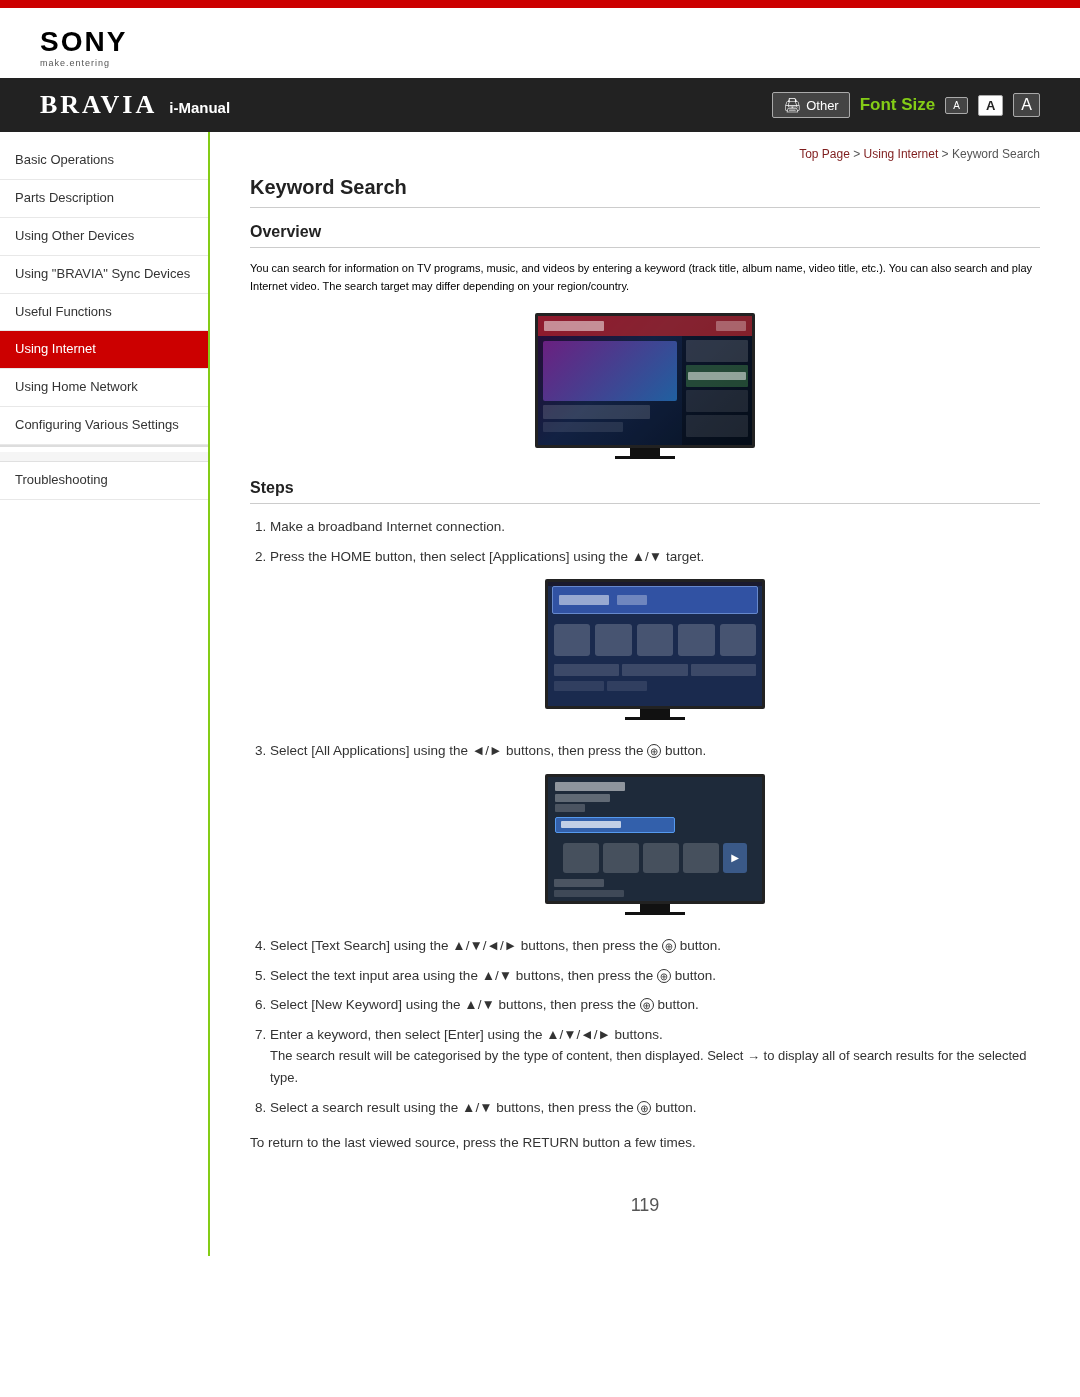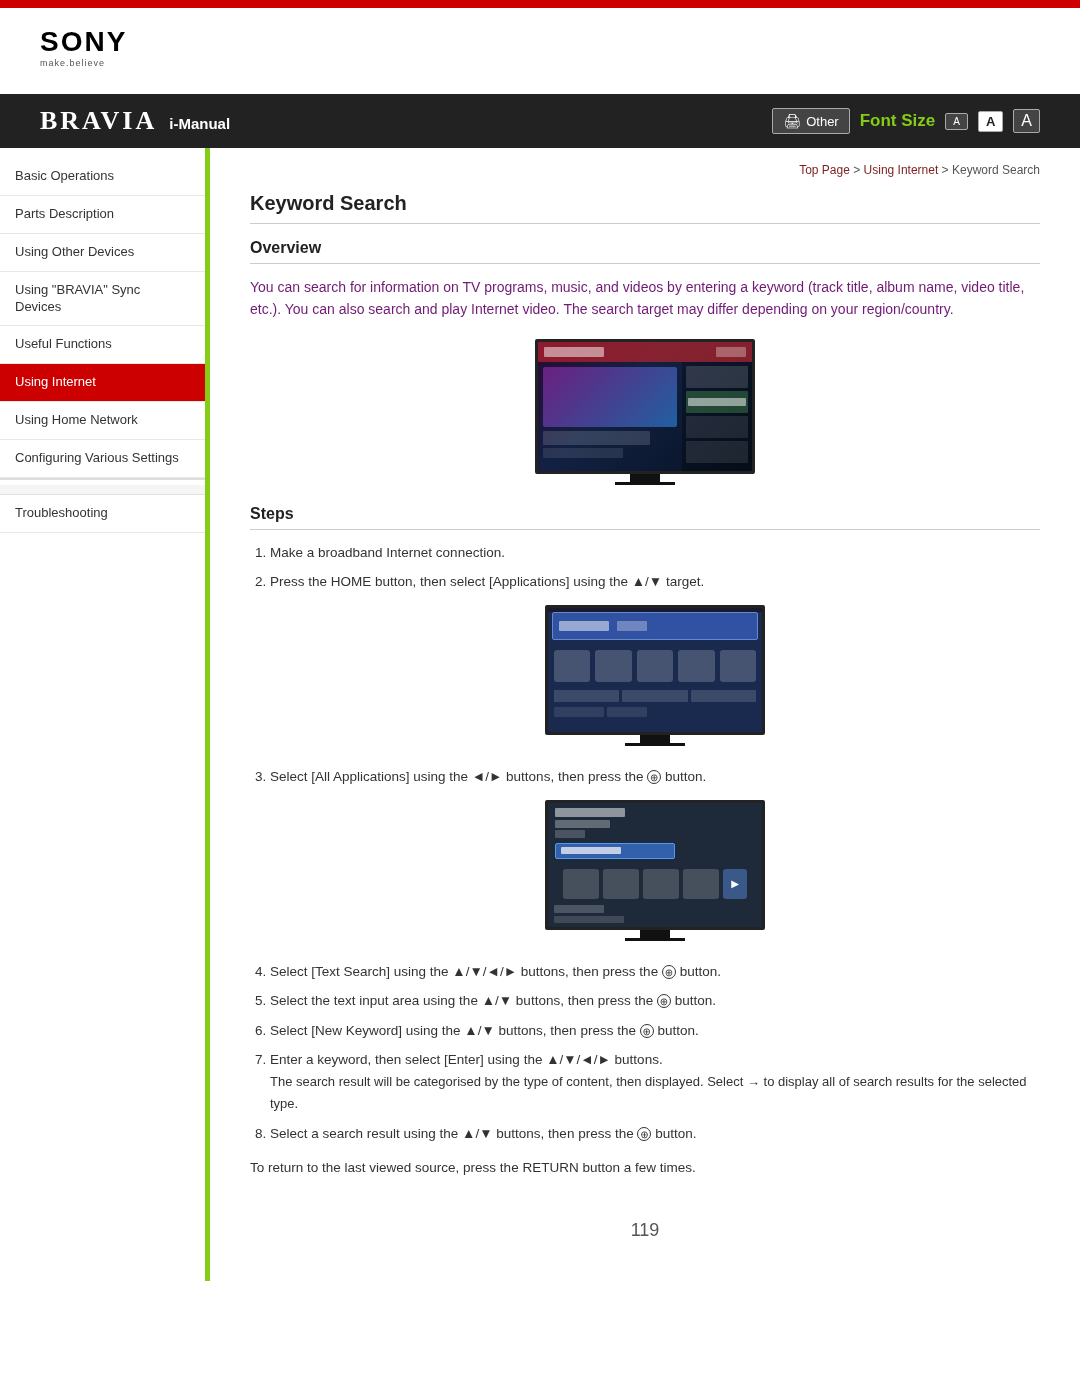--- a/index.html
+++ b/index.html
@@ -1,58 +1,58 @@
 <!DOCTYPE html>
 <html><head>
   <meta charset="utf-8">
   <style>
     * { box-sizing: border-box; margin: 0; padding: 0; }
     body { font-family: Arial, Helvetica, sans-serif; font-size: 14px; color: #333; background: #fff; width: 1080px; }
 
     
     .top-bar { background: #c00; height: 8px; }
-    .logo-bar { padding: 18px 40px 26px 40px; }
+    .logo-bar { padding: 18px 40px 10px 40px; }
     .sony-logo { font-size: 28px; font-weight: 900; letter-spacing: 2px; color: #000; }
     .sony-tagline { font-size: 9px; color: #555; letter-spacing: 1px; }
 
     
     .bravia-header { background: #222; display: flex; align-items: center; justify-content: space-between; padding: 12px 40px; }
     .bravia-title { display: flex; align-items: baseline; gap: 12px; }
     .bravia-logo { color: #fff; font-size: 26px; font-weight: bold; letter-spacing: 3px; font-family: serif; }
     .imanual-label { color: #fff; font-size: 15px; font-weight: bold; }
     .header-controls { display: flex; align-items: center; gap: 10px; }
     .print-btn { border: 1px solid #aaa; background: #444; color: #fff; padding: 4px 10px; font-size: 13px; cursor: pointer; display: flex; align-items: center; gap: 5px; border-radius: 2px; }
     .font-size-label { color: #84cc16; font-size: 17px; font-weight: bold; }
     .font-btn { border: 1px solid #aaa; background: #444; color: #fff; padding: 2px 7px; font-size: 13px; cursor: pointer; border-radius: 2px; }
     .font-btn.active { background: #fff; color: #222; font-weight: bold; }
 
     
     .main-layout { display: flex; padding: 0; }
 
     
-    .sidebar { width: 210px; flex-shrink: 0; border-right: 5px solid #84cc16; padding: 10px 0; }
+    .sidebar { width: 210px; flex-shrink: 0; border-right: 2px solid #84cc16; padding: 10px 0; }
     .sidebar-item { padding: 10px 15px; font-size: 13px; color: #333; cursor: pointer; border-bottom: 1px solid #e8e8e8; line-height: 1.3; }
     .sidebar-item.active { background: #c00; color: #fff; }
 
     
     .content { flex: 1; padding: 15px 40px 40px 40px; }
 
     
     .breadcrumb { text-align: right; font-size: 12px; color: #0066cc; margin-bottom: 15px; }
     .breadcrumb a { color: #7f1d1d; text-decoration: none; }
     .breadcrumb span { color: #555; }
 
     
     .page-title { font-size: 20px; font-weight: bold; color: #222; padding-bottom: 8px; border-bottom: 1px solid #ccc; margin-bottom: 15px; }
 
     
     .section-title { font-size: 16px; font-weight: bold; color: #222; padding-bottom: 6px; border-bottom: 1px solid #ccc; margin-bottom: 12px; }
 
     
-    .overview-text { font-size: 14px; color: #701a75; line-height: 1.6; margin-bottom: 18px; }
+    .overview-text { font-size: 11px; color: #000000; line-height: 1.6; margin-bottom: 18px; }
 
     
     .screenshot-container { text-align: center; margin: 15px 0 20px 0; }
     .tv-stand { width: 30px; height: 8px; background: #111; margin: 0 auto; }
     .tv-base { width: 60px; height: 3px; background: #111; margin: 0 auto; }
 
     
     .steps-section { margin-top: 20px; }
     ol { padding-left: 20px; }
     ol li { font-size: 13.5px; color: #333; line-height: 1.6; margin-bottom: 8px; }
@@ -75,21 +75,21 @@
 
     .sidebar-separator { height: 10px; background: #f5f5f5; border-bottom: 1px solid #e0e0e0; }
   </style>
 </head>
 <body>
 
 <div class="top-bar"></div>
 
 <div class="logo-bar">
   <div class="sony-logo">SONY</div>
-  <div class="sony-tagline">make.believe</div>
+  <div class="sony-tagline">make.entering</div>
 </div>
 
 <div class="bravia-header">
   <div class="bravia-title">
     <span class="bravia-logo">BRAVIA</span>
     <span class="imanual-label">i-Manual</span>
   </div>
   <div class="header-controls">
     <button class="print-btn">
       <span class="print-icon">🖨</span>

